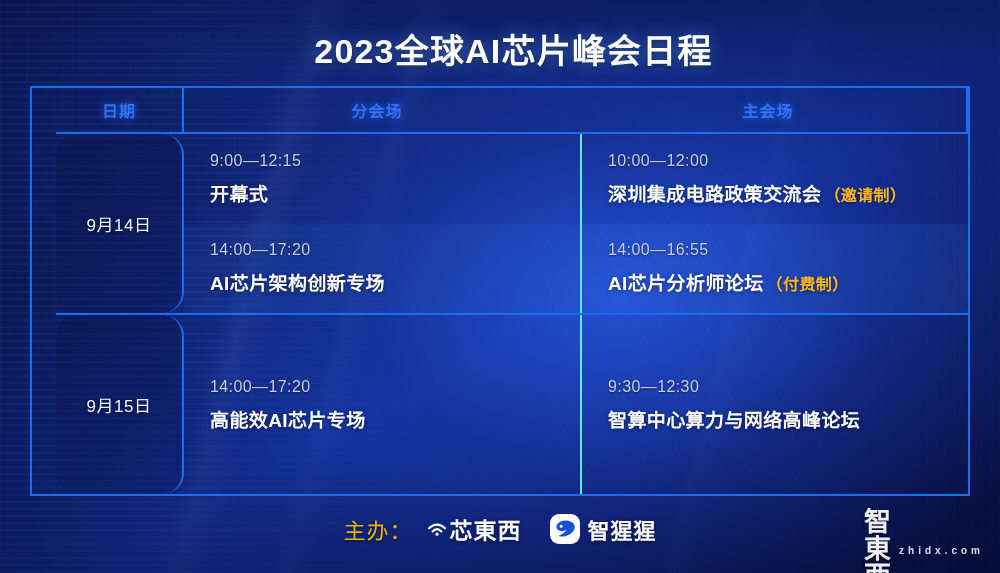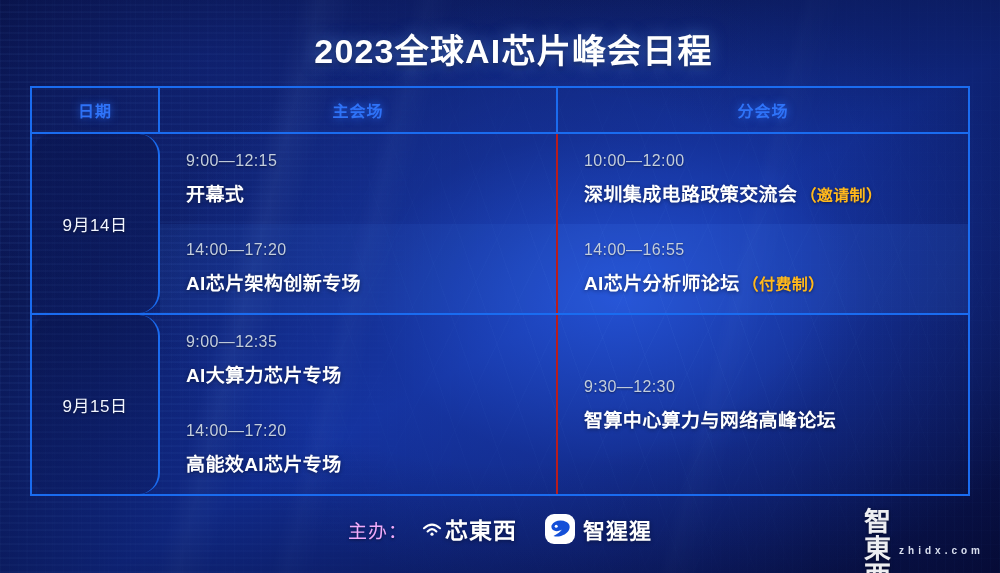--- a/index.html
+++ b/index.html
@@ -72,21 +72,21 @@
     white-space:nowrap;
     padding-left:27px;
   }
 
   
   .table {
     position:absolute;
     left:30px; top:86px;
     width:940px; height:410px;
     border:2px solid #1a6cf0;
-    display:flex; flex-direction:column;
+    display:flex; flex-direction:column;padding-left:24px;
   }
   .thead {
     display:flex; height:46px; flex:0 0 46px;
     border-bottom:2px solid #1a6cf0;
   }
   .th {
     display:flex; align-items:center; justify-content:center;
     font-size:16px; font-weight:bold; letter-spacing:1px;
     color:#2f73f8;
     text-shadow:0 0 9px rgba(40,110,250,.75);
@@ -106,21 +106,21 @@
     flex:0 0 128px;
     border-right:2px solid #1a6cf0;
     display:flex; align-items:center; justify-content:center;
     font-size:17px; color:#f2f6ff; letter-spacing:.5px;
     text-shadow:0 1px 3px rgba(0,0,0,.5);
     background:linear-gradient(180deg, rgba(8,18,72,0.42) 0%, rgba(10,24,90,0.30) 100%);
     border-radius:21px;
   }
   .cell-main {
     flex:0 0 398px;
-    border-right:2px solid #b91c1c;
+    border-right:2px solid #5eead4;
     display:flex; flex-direction:column;
   }
   .cell-sub {
     flex:1 1 auto;
     display:flex; flex-direction:column;
   }
   .cell-sub.centered { justify-content:center; }
 
   .slot {
     flex:1 1 0;
@@ -148,21 +148,21 @@
     color:#ffb81c; font-size:16px; font-weight:bold; margin-left:3px;
     text-shadow:0 1px 3px rgba(0,0,0,.5);
   }
 
   
   .footer {
     position:absolute; left:0; top:512px; width:1000px;
     display:flex; align-items:center; justify-content:center; gap:14px;
   }
   .org-label {
-    font-size:19px; color:#f0abfc; letter-spacing:1px;
+    font-size:22px; color:#eab308; letter-spacing:1px;
     text-shadow:0 1px 3px rgba(0,0,0,.5);
   }
   .logo-xdx {
     display:flex; align-items:center; gap:5px;
     font-size:23px; font-weight:bold; color:#ffffff; letter-spacing:1px;
     font-family:Liberation Sans, sans-serif;
     text-shadow:0 1px 4px rgba(0,0,0,.45);
   }
   .wifi-mark { margin-right:-2px; }
   .logo-zxx {
@@ -206,22 +206,22 @@
   <div class="bg-tex-b"></div>
   <div class="bg-streak"></div>
   <div class="bg-vignette"></div>
 
   <div class="title">2023全球AI芯片峰会日程</div>
 
   <div class="table">
 
     <div class="thead">
       <div class="th col-date">日期</div>
+      <div class="th col-sub">分会场</div>
       <div class="th col-main">主会场</div>
-      <div class="th col-sub">分会场</div>
     </div>
 
     <div class="tbody">
 
       <div class="drow">
 
         <div class="cell-date">9月14日</div>
 
         <div class="cell-main">
           <div class="slot">
@@ -248,24 +248,20 @@
             </div>
           </div>
         </div>
       </div>
 
       <div class="drow">
 
         <div class="cell-date">9月15日</div>
 
         <div class="cell-main">
-          <div class="slot">
-            <div class="time">9:00—12:35</div>
-            <div class="sess">AI大算力芯片专场</div>
-          </div>
           <div class="slot">
             <div class="time">14:00—17:20</div>
             <div class="sess">高能效AI芯片专场</div>
           </div>
         </div>
 
         <div class="cell-sub centered">
           <div class="slot-block">
             <div class="time">9:30—12:30</div>
             <div class="sess">智算中心算力与网络高峰论坛</div>

